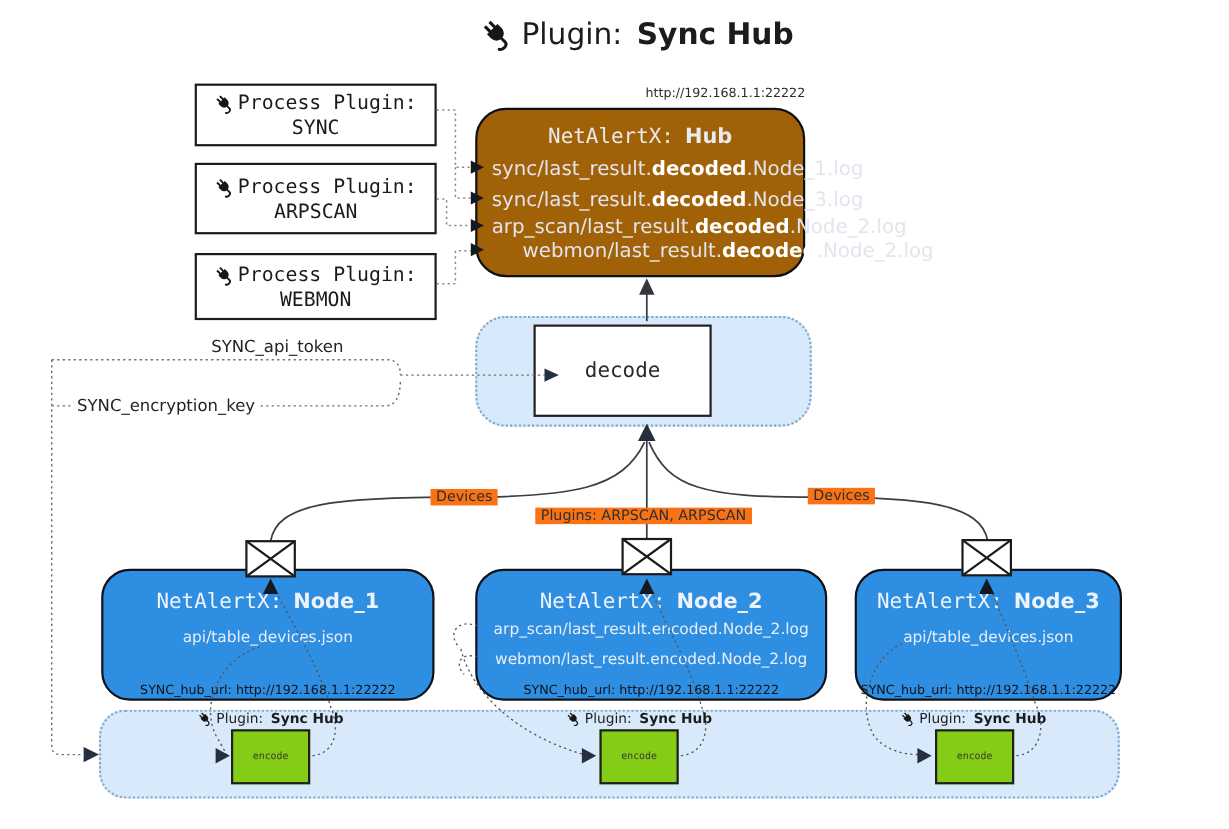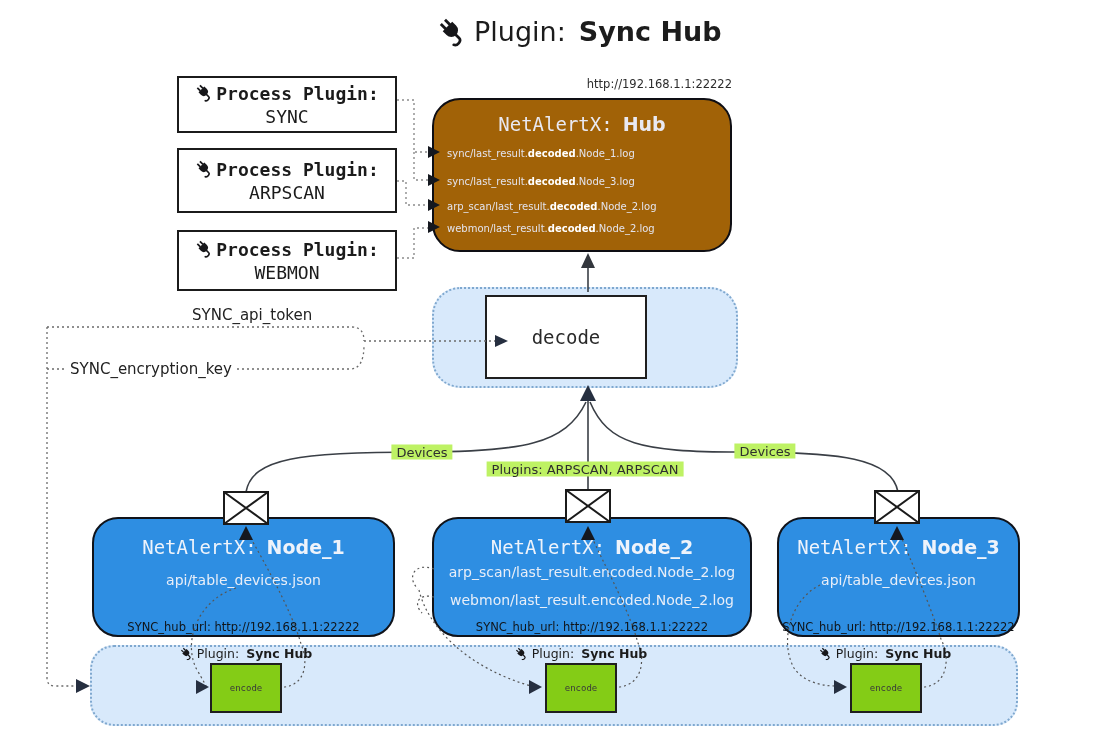--- a/index.html
+++ b/index.html
@@ -10,41 +10,41 @@
 
   
   .main-title{left:437px;top:16px;display:flex;align-items:center;gap:6px;
               font-size:27px;color:#1c1c1c;z-index:6;}
   .main-title .bold{font-weight:700;margin-left:7px;}
 
   
   .proc-box{left:177px;width:220px;background:#fff;border:2px solid #1b1b1b;z-index:2;
             box-sizing:border-box;display:flex;flex-direction:column;justify-content:center;
             align-items:center;color:#1b1b1b;}
-  .proc-line1{display:flex;align-items:flex-start;gap:2px;font-size:18px;letter-spacing:0px;font-weight:bold;}
+  .proc-line1{display:flex;align-items:flex-end;gap:2px;font-size:18px;letter-spacing:0px;}
   .proc-line2{font-size:18px;margin-top:2px;}
 
   
   .hub-url{left:432px;top:77px;width:300px;text-align:right;font-size:11.5px;color:#2c2c2c;z-index:6;}
   .hub-box{left:432px;top:98px;width:300px;height:154px;background:#a16207;border:2px solid #0e0e14;
            border-radius:28px;z-index:2;box-sizing:border-box;color:#e9e9f2;}
   .hub-title{position:absolute;top:13px;left:0;width:100%;text-align:center;font-size:19px;}
   .hub-title .bold,.node-title .bold{font-family:"DejaVu Sans",sans-serif;font-weight:700;margin-left:10px;}
-  .hub-line{position:absolute;left:13px;height:20px;line-height:20px;font-size:10px;white-space:nowrap;color:#e4e4ee;}
+  .hub-line{position:absolute;left:13px;height:20px;line-height:20px;font-size:18px;white-space:nowrap;color:#e4e4ee;}
   .hub-line b{font-weight:700;color:#fff;}
 
   
   .band{background:#d8e9fb;border:2px dotted #7fa8cf;box-sizing:border-box;z-index:1;}
   .decode-band{left:432px;top:287px;width:306px;height:101px;border-radius:28px;}
   .decode-box{left:485px;top:295px;width:162px;height:84px;background:#fff;border:2px solid #1f1f1f;
               box-sizing:border-box;display:flex;align-items:center;justify-content:center;
               font-size:19px;color:#2a2a2a;z-index:2;}
 
   
-  .line-label{z-index:6;background:#bef264;padding:0 5px;font-size:13px;color:#2e2e2e;white-space:nowrap;
+  .line-label{z-index:6;background:#f97316;padding:0 5px;font-size:13px;color:#2e2e2e;white-space:nowrap;
               transform:translate(-50%,-50%);}
   .token-label{z-index:6;background:#fff;padding:0 4px;font-size:15px;color:#222;white-space:nowrap;}
 
   
   .node-box{top:517px;height:120px;background:#2e8ee2;border:2px solid #10131a;border-radius:26px;
             z-index:2;box-sizing:border-box;color:#eef3fb;}
   .node-title{position:absolute;top:17px;left:0;width:100%;text-align:center;font-size:19px;white-space:nowrap;}
   .node-file{position:absolute;left:0;width:100%;text-align:center;height:20px;line-height:20px;
              font-size:14px;color:#e8eef8;white-space:nowrap;}
   .node-huburl{position:absolute;top:101px;left:0;width:100%;text-align:center;font-size:11.5px;
@@ -114,21 +114,21 @@
   </div>
 
   <div class="abs hub-url">http://192.168.1.1:22222</div>
   <div class="abs hub-box">
     <div class="hub-title mono">
       <span>NetAlertX:</span><span class="bold">Hub</span>
     </div>
     <div class="hub-line" style="top:44px;"><span>sync/last_result.</span><b>decoded</b><span>.Node_1.log</span></div>
     <div class="hub-line" style="top:72px;"><span>sync/last_result.</span><b>decoded</b><span>.Node_3.log</span></div>
     <div class="hub-line" style="top:97px;"><span>arp_scan/last_result.</span><b>decoded</b><span>.Node_2.log</span></div>
-    <div class="hub-line" style="top:119px;"><span>webmon/last_result.</span><b>decoded</b><span>.Node_2.log</span></div>
+    <div class="hub-line" style="top:119px;margin-left:28px;"><span>webmon/last_result.</span><b>decoded</b><span>.Node_2.log</span></div>
   </div>
 
   <div class="abs band decode-band"></div>
   <div class="abs decode-box mono">decode</div>
 
   <div class="abs token-label" style="left:188px;top:306px;">SYNC_api_token</div>
   <div class="abs token-label" style="left:66px;top:360px;">SYNC_encryption_key</div>
 
   <div class="abs line-label" style="left:422px;top:452px;">Devices</div>
   <div class="abs line-label" style="left:585px;top:469px;">Plugins: ARPSCAN, ARPSCAN</div>

